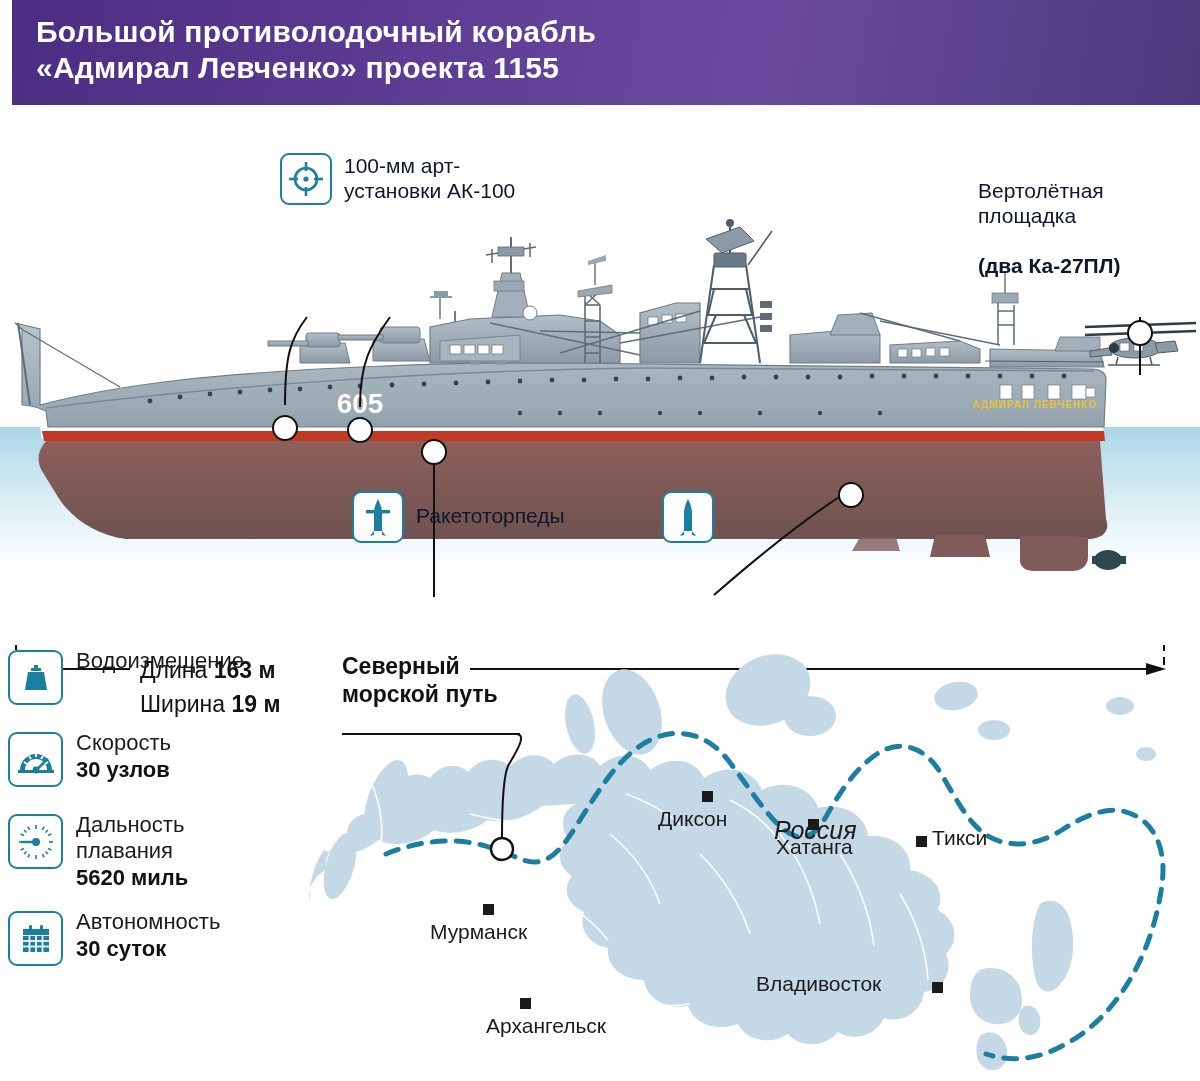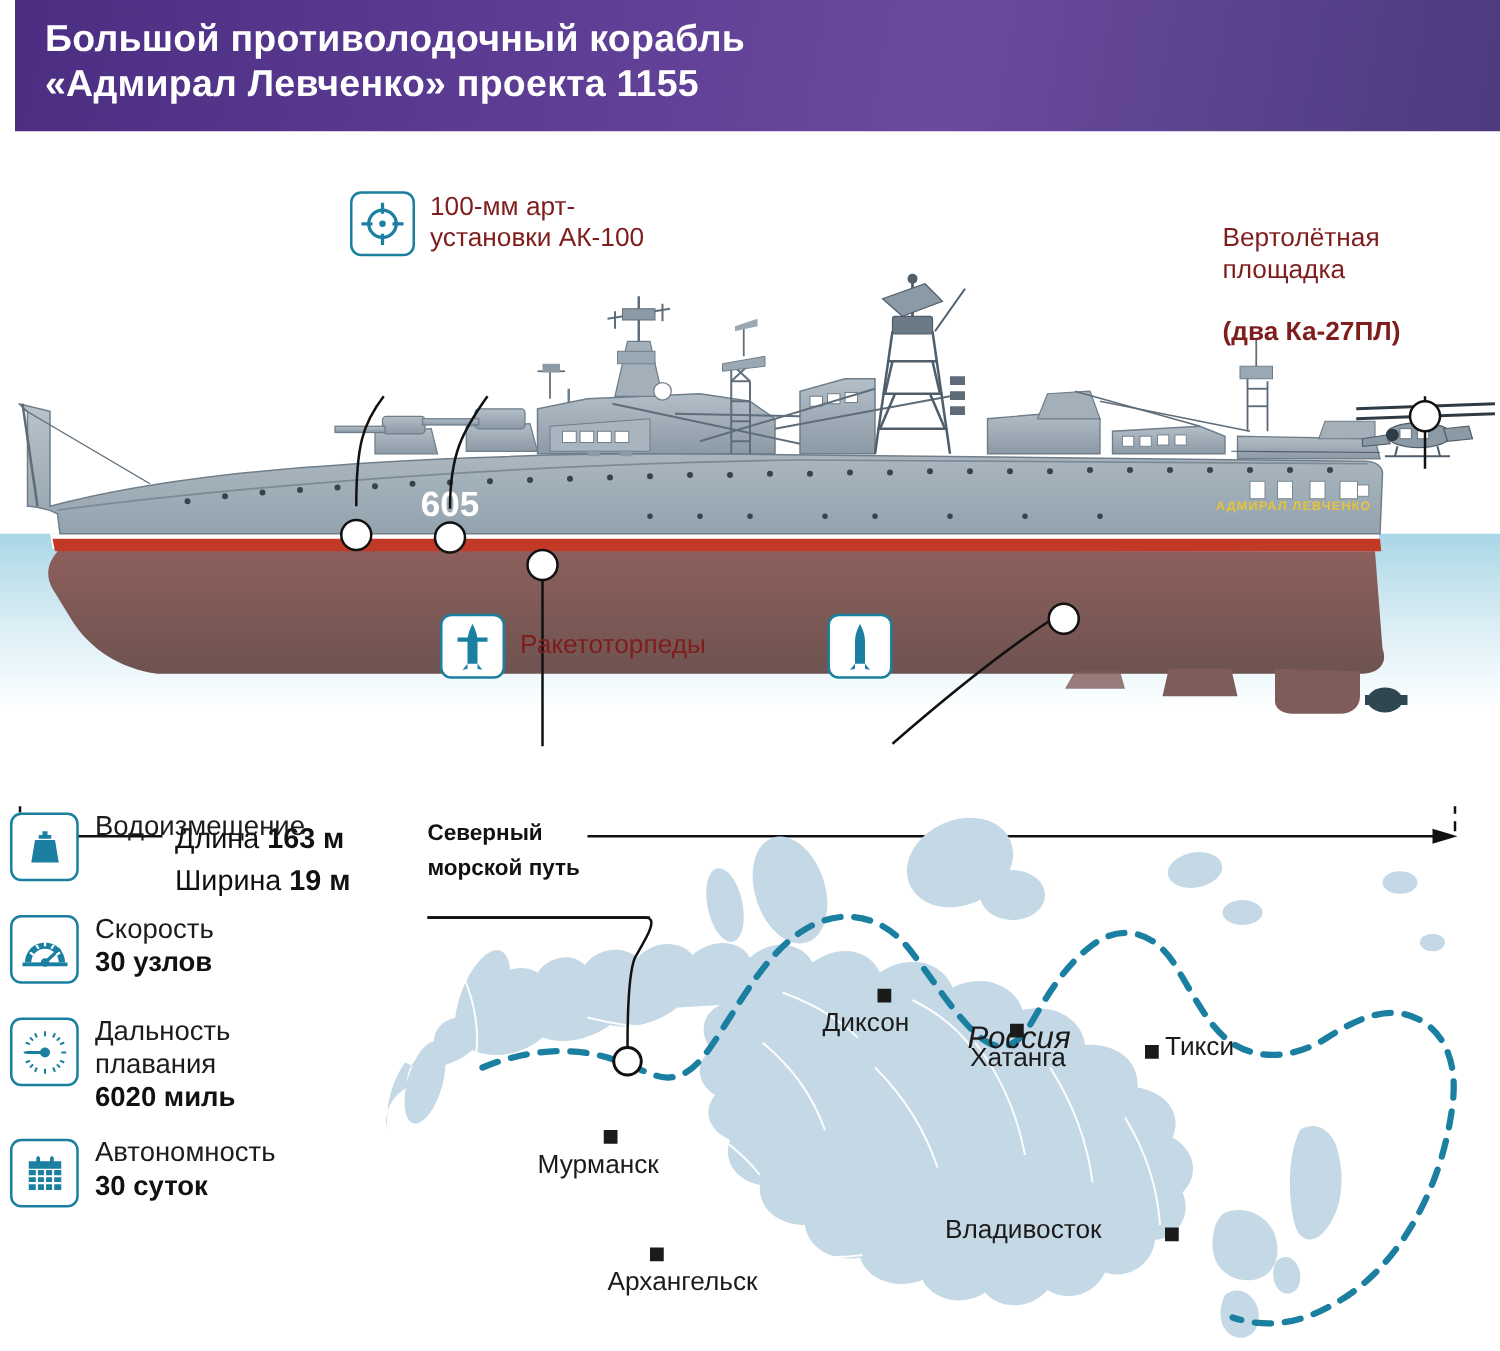--- a/index.html
+++ b/index.html
@@ -35,21 +35,21 @@
   .iconbox{
     box-sizing:border-box;
     border:2px solid #1a7fa0;border-radius:9px;background:#ffffff;
     display:flex;align-items:center;justify-content:center;
   }
   .ico{display:block;}
 
   
   .callout{position:absolute;}
   .callout .ctext{
-    font-size:21px;line-height:25px;color:#7f1d1d;white-space:pre-line;
+    font-size:21px;line-height:25px;color:#0f172a;white-space:pre-line;
   }
   .callout .ctext b{font-weight:bold;}
 
   
   #dims{position:absolute;left:0;top:540px;width:1200px;height:80px;}
   .dimline{font-size:23px;line-height:30px;color:#111;}
   .dimline b{font-weight:bold;}
 
   
   #stats{position:absolute;left:8px;top:648px;width:300px;}
@@ -62,21 +62,21 @@
   
   #map{position:absolute;left:280px;top:604px;width:920px;height:477px;}
   #mapsvg{position:absolute;left:0;top:0;width:920px;height:477px;}
   .mlabel{
     position:absolute;font-size:21px;color:#1b1b1b;white-space:nowrap;
   }
   .mlabel.big{font-size:23px;}
   .msq{position:absolute;width:11px;height:11px;background:#1b1b1b;}
   #nsr-title{
     position:absolute;left:62px;top:48px;width:230px;
-    font-size:18px;line-height:28px;font-weight:bold;color:#111;white-space:pre-line;
+    font-size:23px;line-height:28px;font-weight:bold;color:#111;white-space:pre-line;
   }
 </style>
 </head>
 <body>
 
 <div id="page">
 
   <div id="header">
     <div class="title">Большой противолодочный корабль
 «Адмирал Левченко» проекта 1155</div>
@@ -459,21 +459,21 @@
             <line x1="34.4" y1="11" x2="31" y2="12.5"></line>
               <line x1="7" y1="25.5" x2="3.6" y2="27"></line>
           </g>
           <line x1="4" y1="19" x2="19" y2="19" stroke="#1a7fa0" stroke-width="2.4"></line>
           <circle cx="19" cy="19" r="4" fill="#1a7fa0"></circle>
         </svg>
       </div>
       <div class="sbody">
         <div class="slabel">Дальность
 плавания</div>
-        <div class="svalue">6020 миль</div>
+        <div class="svalue">5620 миль</div>
       </div>
     </div>
 
     <div class="stat">
       <div class="iconbox">
         <svg class="ico" width="32" height="32" viewBox="0 0 32 32">
           <rect x="9" y="2" width="3" height="6" rx="1.4" fill="#1a7fa0"></rect>
           <rect x="20" y="2" width="3" height="6" rx="1.4" fill="#1a7fa0"></rect>
           <rect x="3" y="6" width="26" height="6" fill="#1a7fa0"></rect>
           <rect x="3" y="13" width="26" height="16" fill="#1a7fa0"></rect>

